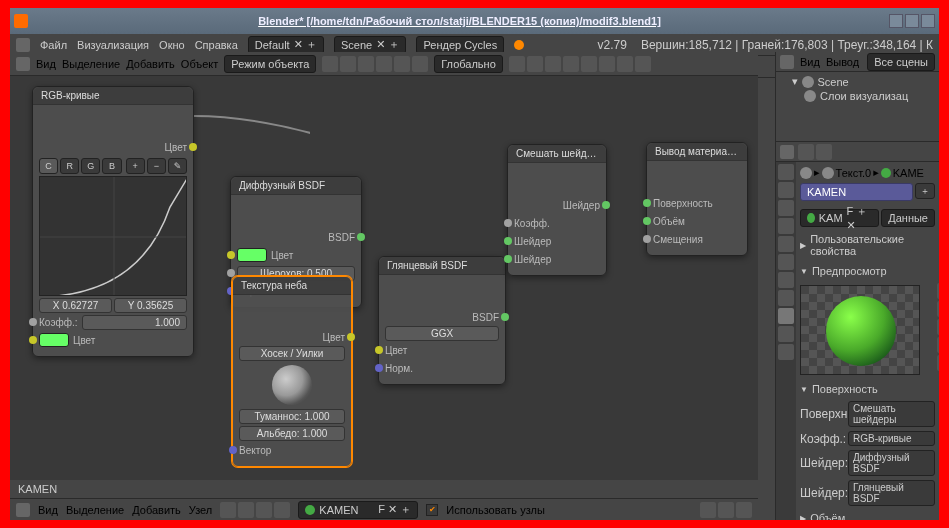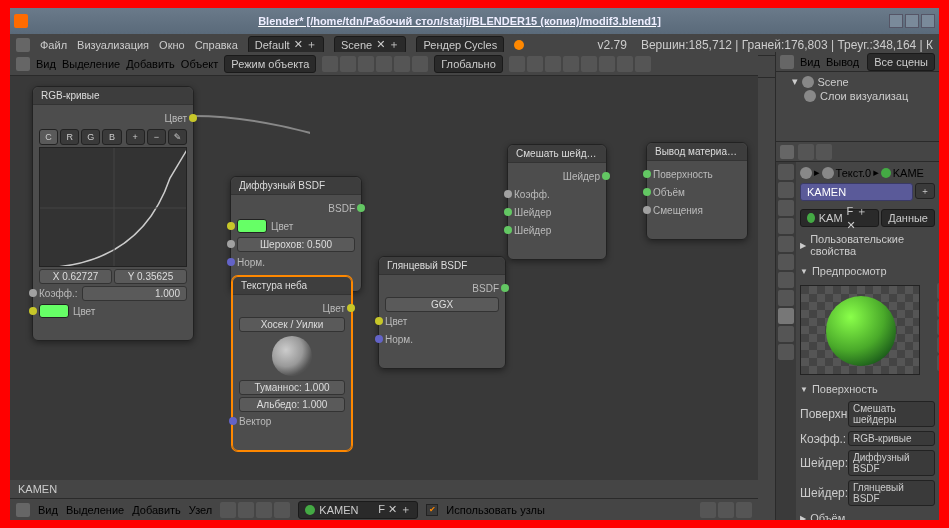--- a/index.html
+++ b/index.html
@@ -16,21 +16,21 @@
 .icon-sq { width: 14px; height: 14px; background: #666; border-radius: 2px; }
 .orange-dot { width: 10px; height: 10px; background: #ff8800; border-radius: 50%; }
 .secondbar { height: 22px; background: #454545; display: flex; align-items: center; gap: 6px; padding: 0 6px; border-bottom: 1px solid #2a2a2a; }
 .main { position: absolute; top: 44px; left: 0; right: 0; bottom: 0; display: flex; gap: 17px; }
 .left { flex: 1; display: flex; flex-direction: column; }
 .toolbar3d { height: 24px; background: #454545; border-bottom: 1px solid #2a2a2a; display: flex; align-items: center; gap: 6px; padding: 0 6px; overflow: hidden; }
 .nodearea { flex: 1; background: #393939; position: relative; overflow: hidden; }
 .node { position: absolute; background: rgba(80,80,80,0.9); border: 1px solid #222; border-radius: 6px; box-shadow: 0 2px 6px rgba(0,0,0,0.4); }
 .node.selected { border: 1px solid #ff8800; box-shadow: 0 0 0 1px #ff8800; }
 .node-header { background: rgba(60,60,60,0.9); color: #ddd; padding: 3px 8px; border-radius: 6px 6px 0 0; font-size: 10px; border-bottom: 1px solid #333; }
-.node-body { padding: 4px 6px 20px; }
+.node-body { padding: 4px 6px 7px; margin-top: 29px; }
 .nrow { display: flex; align-items: center; gap: 4px; height: 18px; position: relative; }
 .nrow .lbl { color: #bbb; font-size: 10px; }
 .sock { width: 8px; height: 8px; border-radius: 50%; position: absolute; }
 .sock.in { left: -10px; }
 .sock.out { right: -10px; }
 .sock.color { background: #c7c729; }
 .sock.shader { background: #63c763; }
 .sock.value { background: #a1a1a1; }
 .sock.vector { background: #6363c7; }
 .nfield { background: #5a5a5a; border: 1px solid #333; border-radius: 3px; padding: 1px 6px; color: #ddd; font-size: 10px; flex: 1; text-align: center; }

